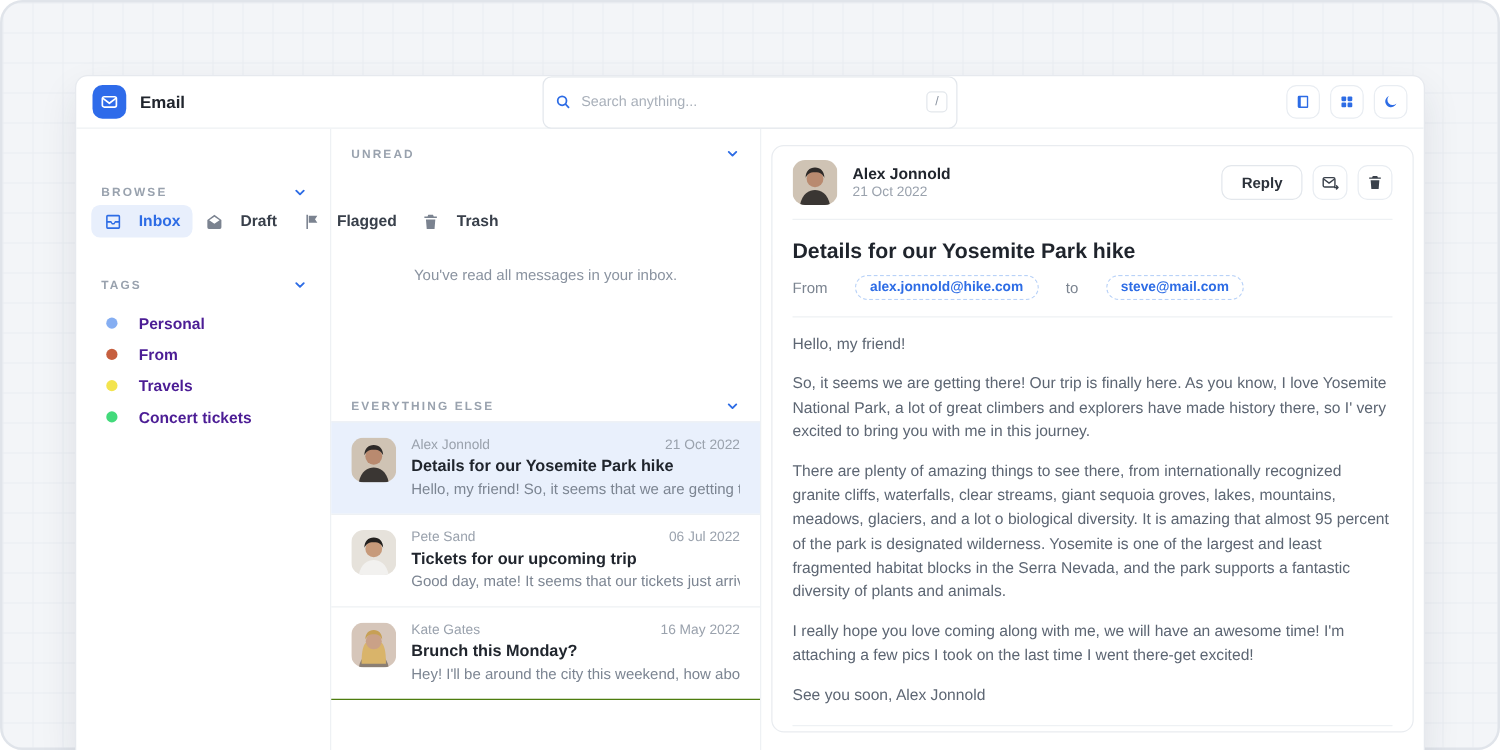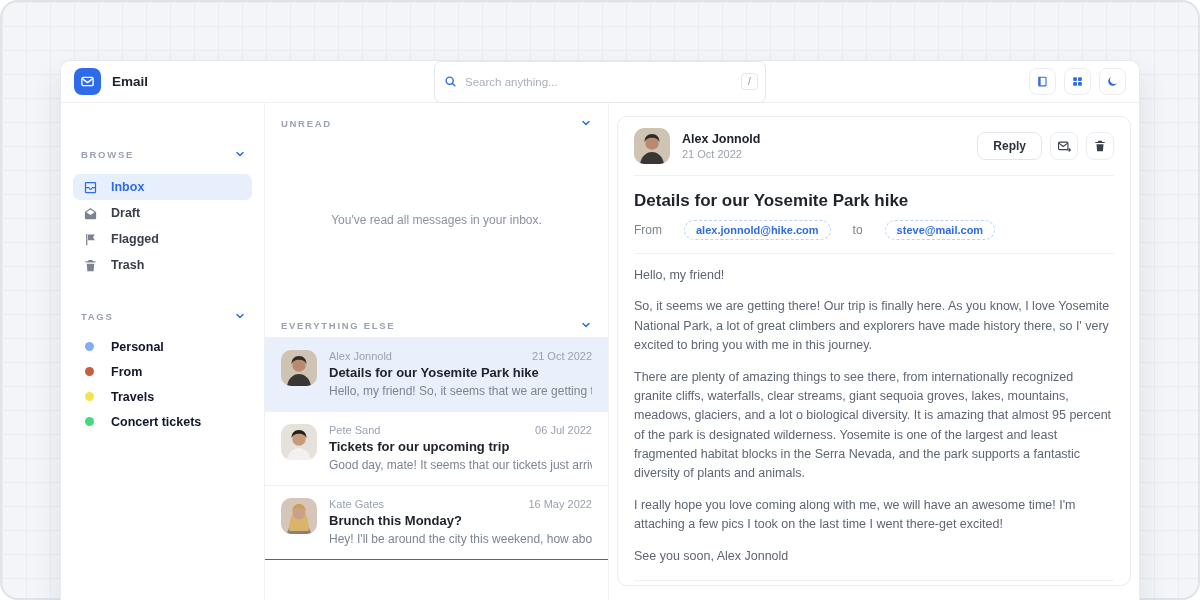--- a/index.html
+++ b/index.html
@@ -32,27 +32,27 @@
   .search input::placeholder { color:#a9b0ba; }
   .kbd { width:17px; height:17px; border:1px solid #e3e7ec; border-radius:4px; font-size:10px; color:#8a93a0; display:grid; place-items:center; flex:none; }
   .top-actions { margin-left:auto; display:flex; gap:8px; }
   .iconbtn { width:27px; height:27px; border:1px solid #e9edf2; border-radius:8px; background:#fff; display:grid; place-items:center; cursor:pointer; }
   
   .main { flex:1; display:flex; min-height:0; }
   .sidebar { width:204px; flex:none; border-right:1px solid #eef1f4; padding:13px 12px; }
   .sec-head { display:flex; align-items:center; justify-content:space-between; padding:4px 6px 4px 8px;margin-top:28px; }
   .sec-title { font-size:9.5px; font-weight:700; letter-spacing:1.7px; color:#99a2ae; }
   .chev { display:grid; place-items:center; cursor:pointer; background:none; border:none; }
-  .nav { margin:10px 0 14px; display:flex; flex-direction:column; }
+  .nav { margin:0 0 14px; display:flex; }
   .nav-item { display:flex; align-items:center; gap:13px; height:26px; padding:0 10px; border-radius:7px; font-size:12.5px; font-weight:600; color:#39404b; cursor:pointer; }
   .nav-item .nico { color:#7b8390; display:grid; place-items:center; width:15px; }
   .nav-item.active { background:#e8effc; color:#2d6ce5; }
   .nav-item.active .nico { color:#2d6ce5; }
   .tag-list { margin-top:8px; display:flex; flex-direction:column; }
-  .tag-item { display:flex; align-items:center; gap:17px; height:25px; padding:0 12px; font-size:12.5px; font-weight:600; color:#0f172a; cursor:pointer; }
+  .tag-item { display:flex; align-items:center; gap:17px; height:25px; padding:0 12px; font-size:12.5px; font-weight:600; color:#4c1d95; cursor:pointer; }
   .dot { width:9px; height:9px; border-radius:50%; flex:none; }
   
   .listcol { width:344px; flex:none; border-right:1px solid #eef1f4; display:flex; flex-direction:column; }
   .list-head { display:flex; align-items:center; justify-content:space-between; padding:14px 16px 6px; }
   .unread-empty { height:170px; display:flex; align-items:center; justify-content:center; color:#8a93a0; font-size:12px; }
   .mail-item { display:flex; gap:12px; padding:12px 16px 13px; border-top:1px solid #eef1f4; cursor:pointer; }
   .mail-item.selected { background:#e9f0fc; }
   .mail-item:last-child { border-bottom:1px solid #4d7c0f; }
   .avatar { width:36px; height:36px; border-radius:10px; overflow:hidden; flex:none; }
   .avatar svg { display:block; width:100%; height:100%; }

